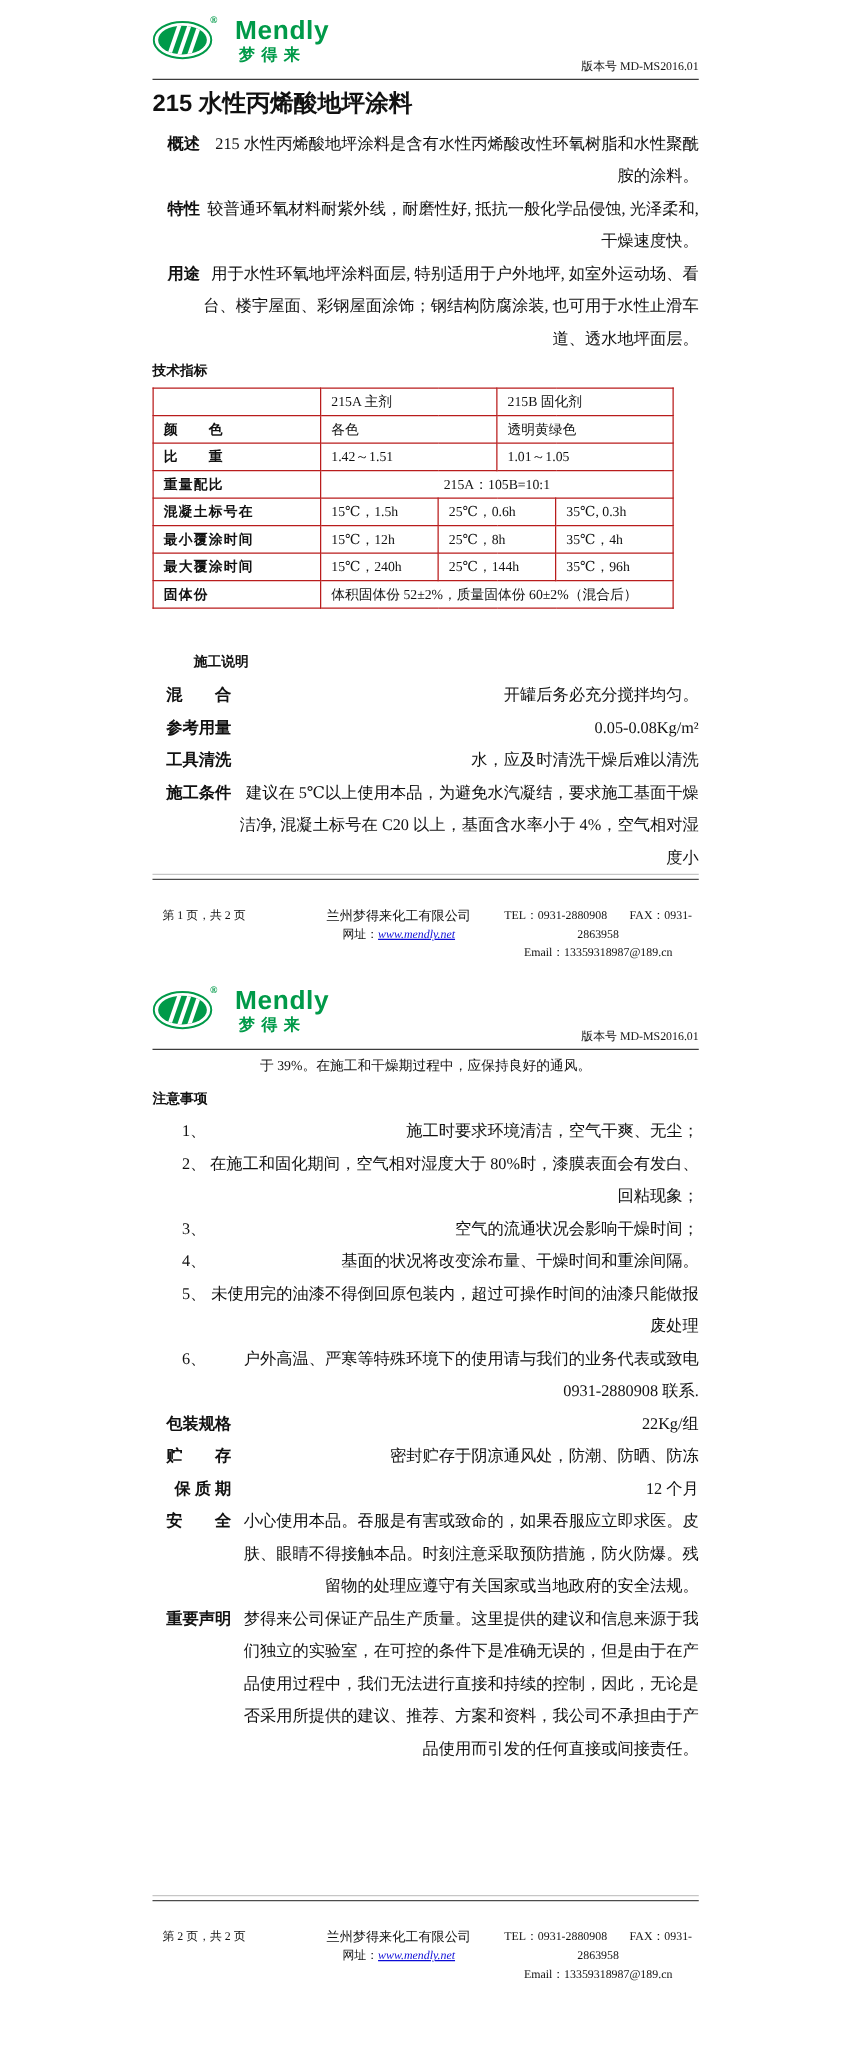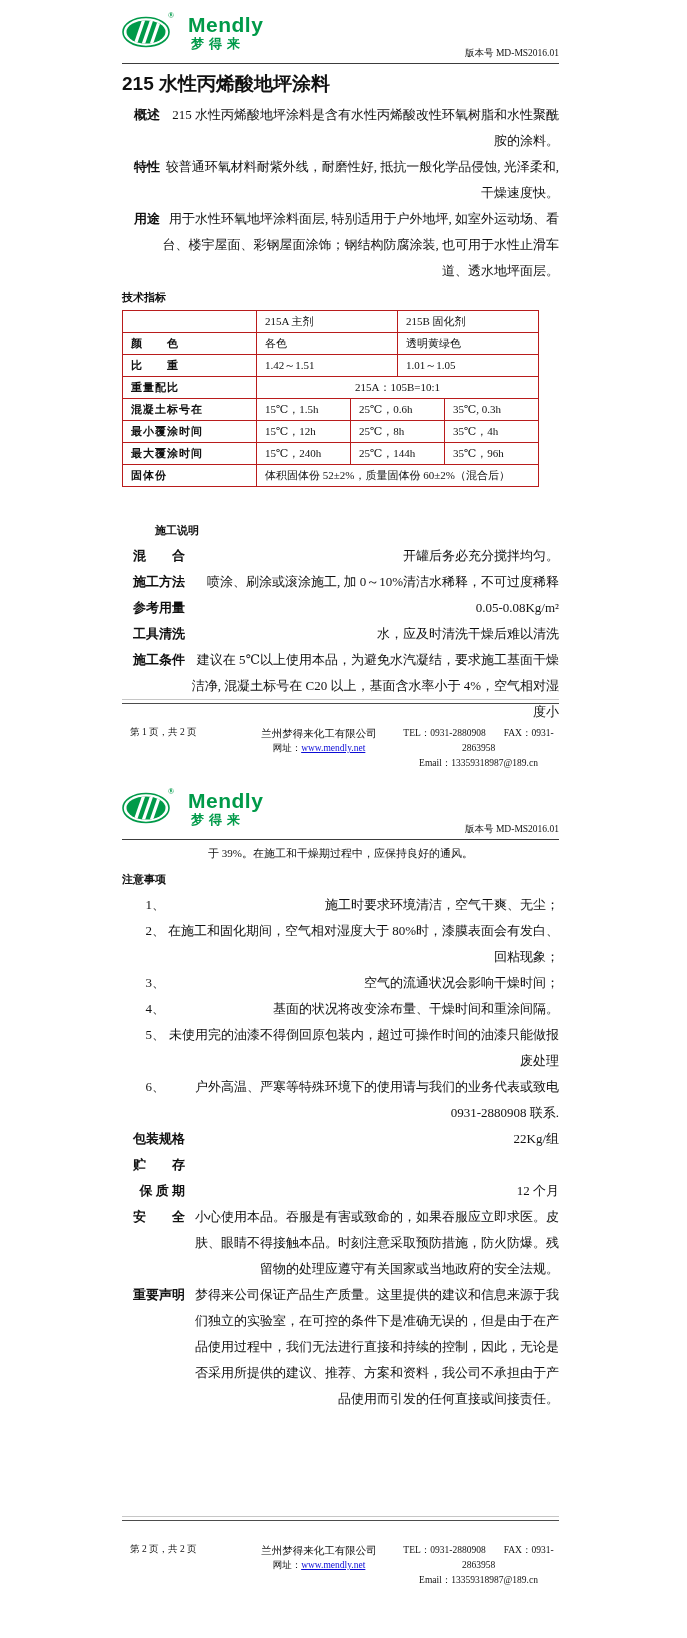--- a/index.html
+++ b/index.html
@@ -47,21 +47,21 @@
   
   .pg-footer { position:absolute; left:122px; right:128px; font-size:9.5px; }
   .page1 .pg-footer { bottom:8px; }
   .page2 .pg-footer { bottom:50px; }
   .pg-footer::before { content:""; display:block; height:1px; background:#c6c6c6; margin-bottom:3px; }
   .f-body { border-top:1px solid #4c4c4c; padding-top:22px; display:flex; align-items:flex-start; }
   .f-left { width:118px; padding-left:8px; }
   .f-center { width:158px; text-align:center; line-height:15px; }
   .f-right { flex:1; text-align:center; line-height:15px; }
   .f-company { font-size:10.5px; }
-  a.weblink { color:var(--link); text-decoration:underline; }
+  a.weblink { color:var(--link); text-decoration:underline;font-style:italic; }
   .gap { display:inline-block; width:18px; }
 </style>
 </head>
 <body>
 
 <div class="doc">
 
   <section class="page page1">
     <header class="pg-header">
       <div class="logo">
@@ -158,24 +158,20 @@
     </tbody>
       </table>
 
     <div class="heading mt30">施工说明</div>
 
     <div class="sec">
       <span class="lbl w63">混　　合</span>
       <span class="txt">开罐后务必充分搅拌均匀。</span>
     </div>
     <div class="sec">
-      <span class="lbl w63">施工方法</span>
-      <span class="txt">喷涂、刷涂或滚涂施工, 加 0～10%清洁水稀释，不可过度稀释</span>
-    </div>
-    <div class="sec">
       <span class="lbl w63">参考用量</span>
       <span class="txt">0.05-0.08Kg/m²</span>
     </div>
     <div class="sec">
       <span class="lbl w63">工具清洗</span>
       <span class="txt">水，应及时清洗干燥后难以清洗</span>
     </div>
     <div class="sec">
       <span class="lbl w63">施工条件</span>
       <span class="txt">建议在 5℃以上使用本品，为避免水汽凝结，要求施工基面干燥洁净, 混凝土标号在 C20 以上，基面含水率小于 4%，空气相对湿度小</span>
@@ -252,20 +248,21 @@
       <span class="w43">6、</span>
       <span class="txt">户外高温、严寒等特殊环境下的使用请与我们的业务代表或致电 0931-2880908 联系.</span>
     </div>
 
     <div class="item">
       <span class="lbl w63">包装规格</span>
       <span class="txt">22Kg/组</span>
     </div>
     <div class="item">
       <span class="lbl w63">贮　　存</span>
+      <span class="txt">密封贮存于阴凉通风处，防潮、防晒、防冻</span>
     </div>
     <div class="item">
       <span class="lbl w63">保 质 期</span>
       <span class="txt">12 个月</span>
     </div>
     <div class="item">
       <span class="lbl w63">安　　全</span>
       <span class="txt">小心使用本品。吞服是有害或致命的，如果吞服应立即求医。皮肤、眼睛不得接触本品。时刻注意采取预防措施，防火防爆。残留物的处理应遵守有关国家或当地政府的安全法规。</span>
     </div>
     <div class="item">

